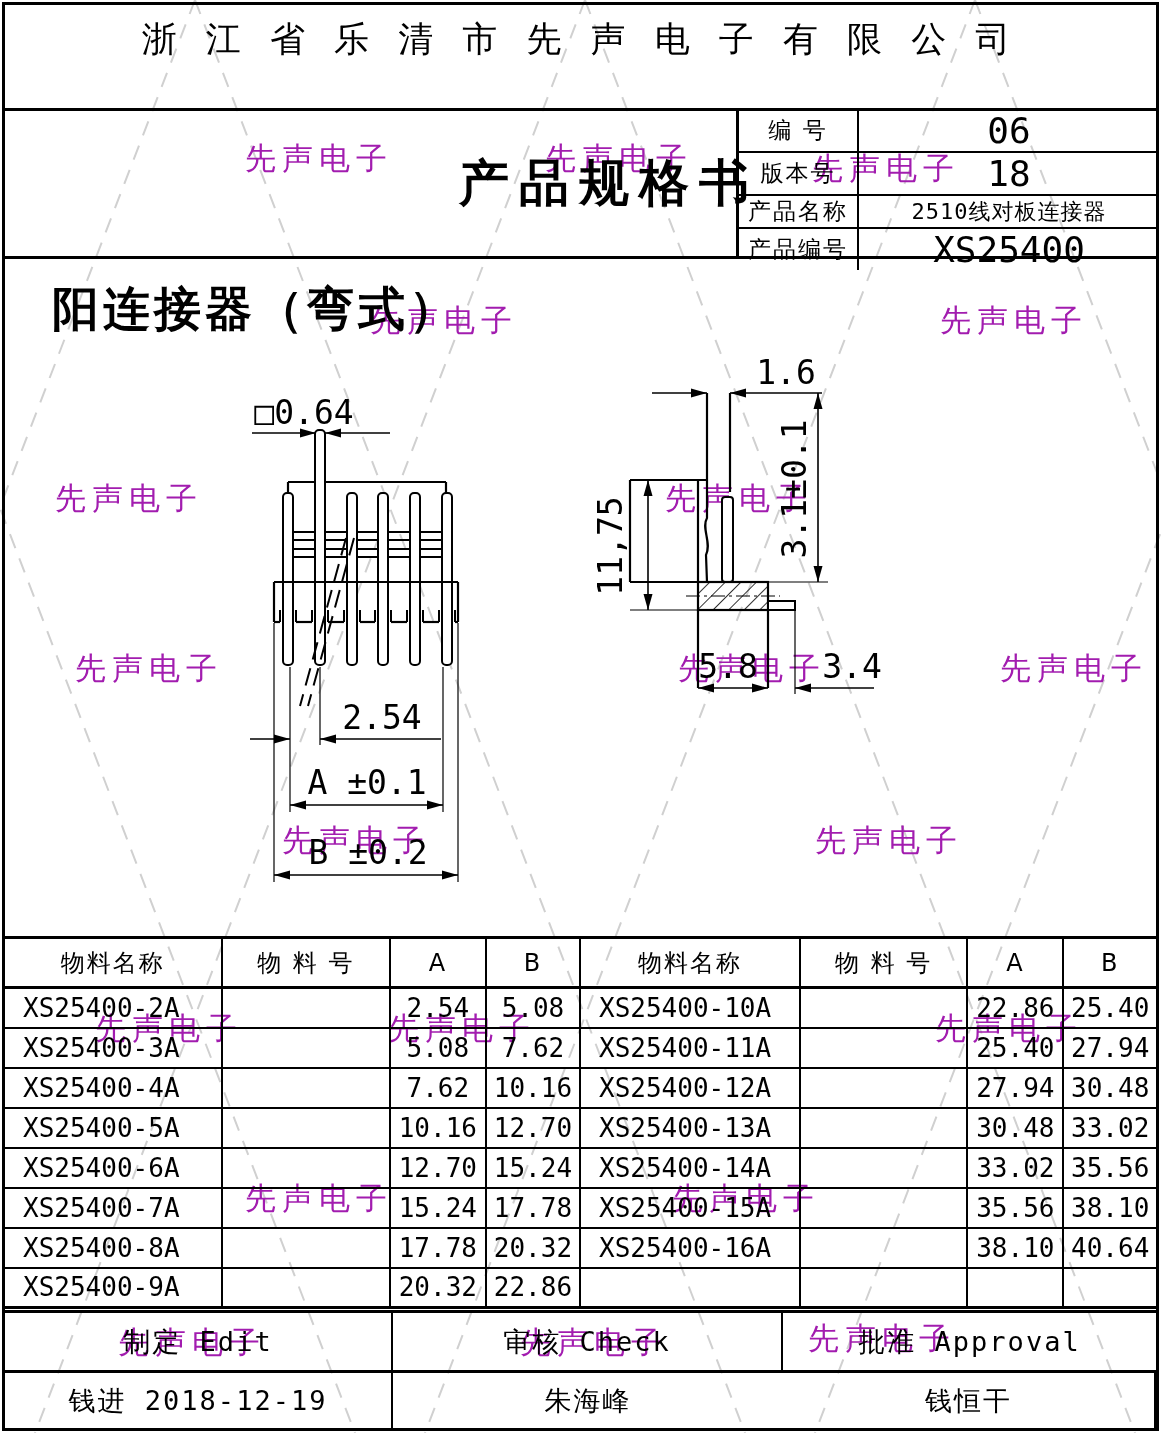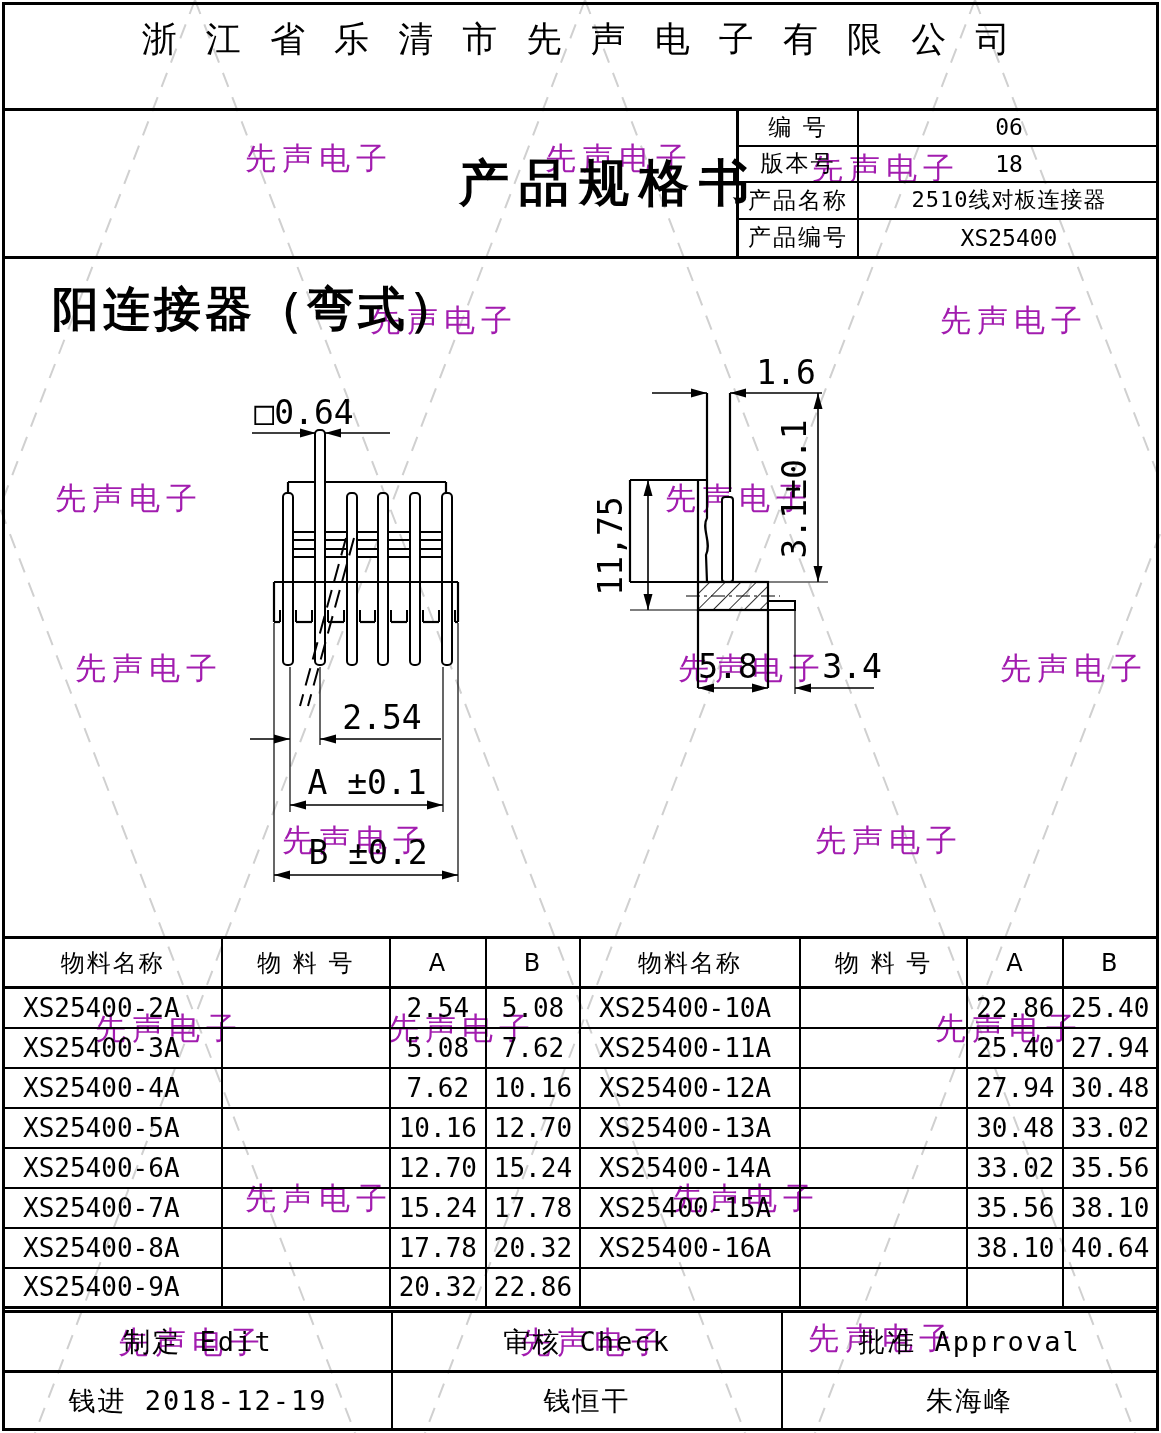--- a/index.html
+++ b/index.html
@@ -19,21 +19,21 @@
       font-size:27px;letter-spacing:1px;font-family:"DejaVu Sans Mono","Liberation Mono",monospace;}
   .doc-title{position:absolute;left:0;top:150px;width:759px;text-align:right;z-index:1;
       font-size:50px;font-weight:700;letter-spacing:10px;}
   .info-table{position:absolute;left:736px;top:110px;width:423px;height:146px;z-index:1;
       display:grid;grid-template-columns:120px 1fr;grid-template-rows:repeat(4,1fr);
       border-left:3px solid #000;box-sizing:border-box;}
   .info-table .cell{display:flex;align-items:center;justify-content:center;
       border-bottom:2px solid #000;box-sizing:border-box;}
   .info-table .cell.lastrow{border-bottom:none;}
   .info-table .lbl{font-size:23px;letter-spacing:2px;border-right:2px solid #000;}
-  .info-table .val{font-size:23px;font-family:"DejaVu Sans Mono","Liberation Mono",monospace;}
+  .info-table .val{font-size:36px;font-family:"DejaVu Sans Mono","Liberation Mono",monospace;}
   .info-table .val.small{font-size:22px;letter-spacing:1px;}
   
   .drawing-title{position:absolute;left:52px;top:278px;z-index:1;font-size:47px;font-weight:600;letter-spacing:4px;}
   #linework{position:absolute;left:0;top:0;z-index:1;pointer-events:none;}
   .dim{font-family:"DejaVu Sans Mono","Liberation Mono",monospace;font-size:33px;fill:#000;}
   
   .parts-table{position:absolute;left:2px;top:936px;z-index:1;border-collapse:collapse;
       table-layout:fixed;width:1157px;border:3px solid #000;}
   .parts-table td{border:2px solid #000;padding:0;overflow:hidden;white-space:nowrap;}
   .parts-table tr{height:40px;}
@@ -363,17 +363,17 @@
       <td class="cnum"></td>
     </tr>
   </tbody>
     </table>
 
   <div class="approval">
     <div class="cell r1">制定  Edit</div>
     <div class="cell r1">审核  Check</div>
     <div class="cell r1 last">批准  Approval</div>
     <div class="cell">钱进 2018-12-19</div>
+    <div class="cell last">朱海峰</div>
     <div class="cell">钱恒干</div>
-    <div class="cell last">朱海峰</div>
   </div>
 
 </div>
 
 </body></html>

